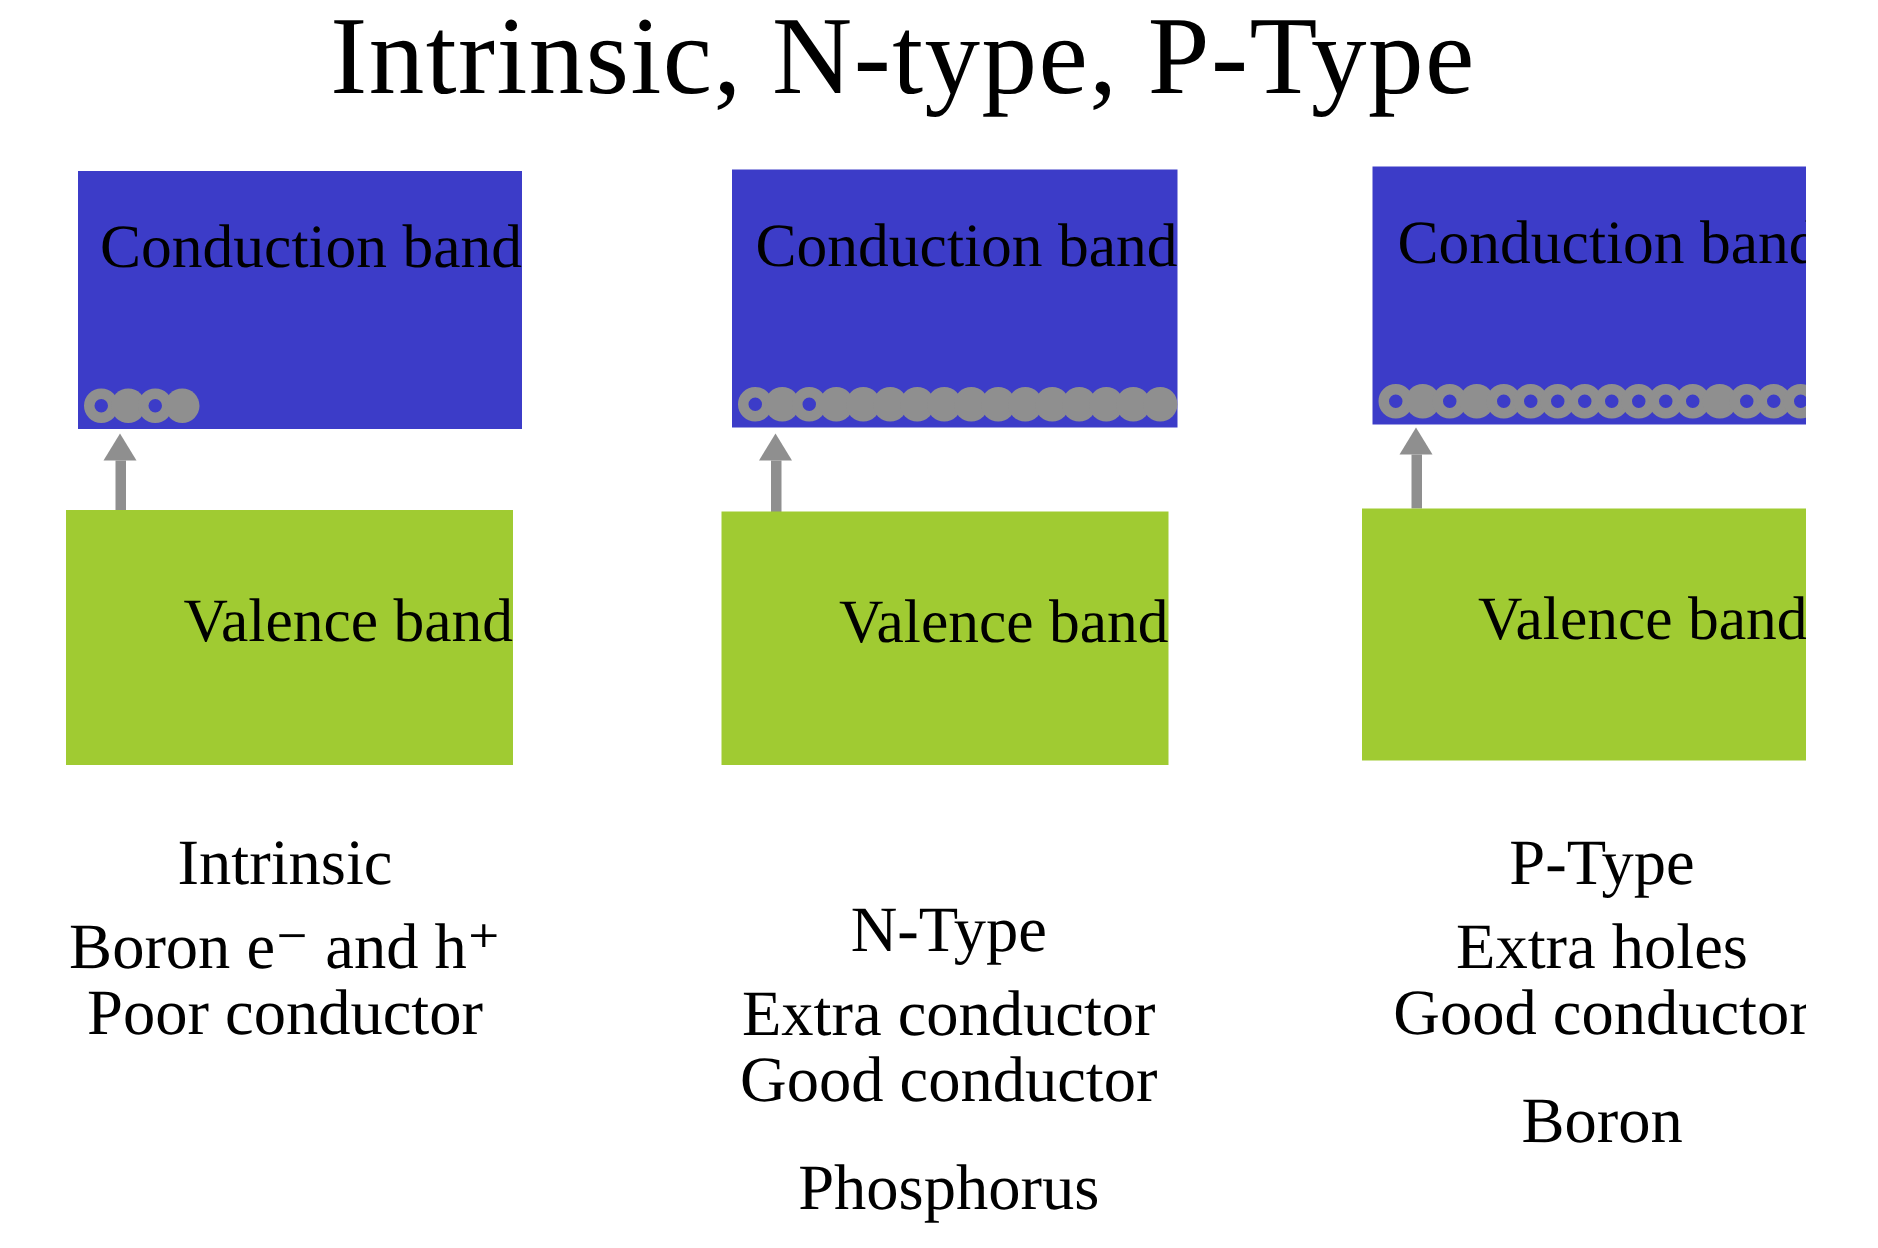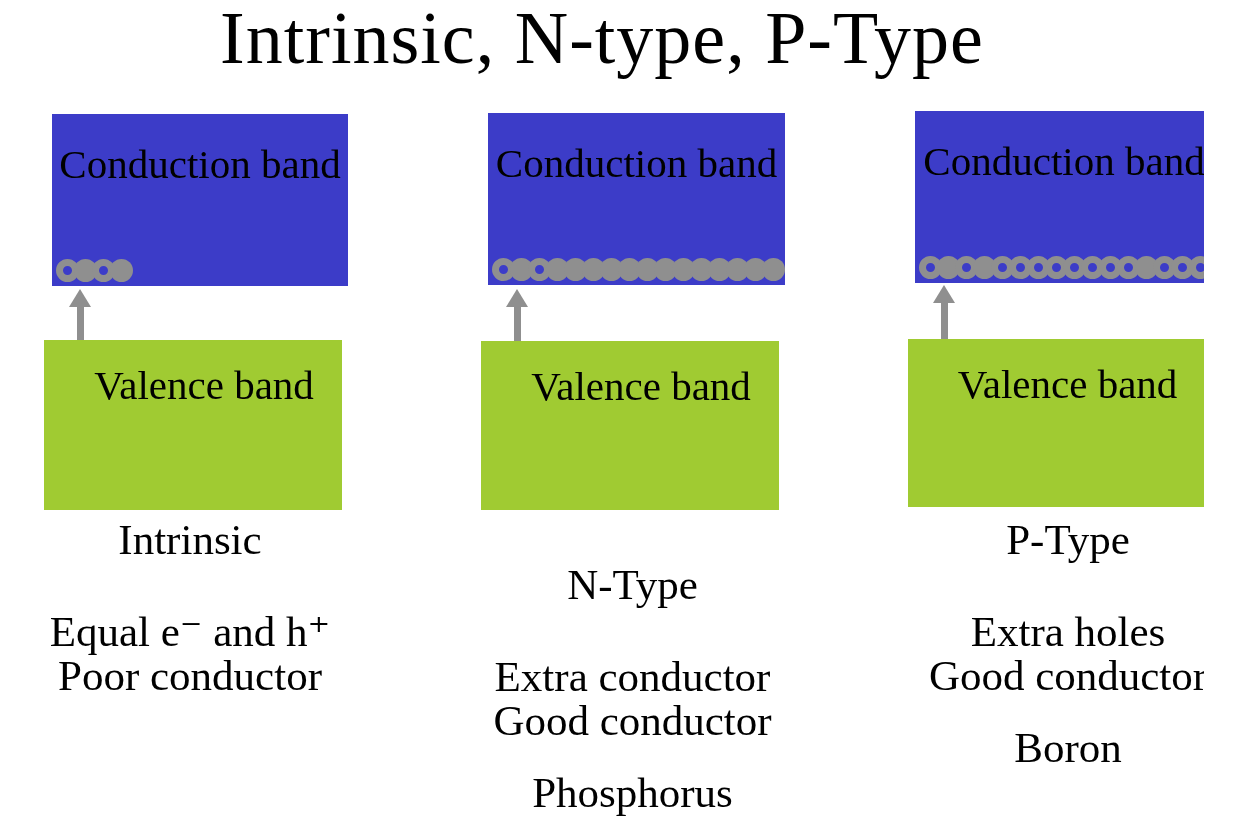--- a/index.html
+++ b/index.html
@@ -23,29 +23,29 @@
     width: 100%;
     margin: 0;
     text-align: center;
     font-size: 74px;
     font-weight: normal;
     letter-spacing: 1px;
   }
   .band {
     position: absolute;
     box-sizing: border-box;
-    text-align: center;
+    text-align: right;
     font-size: 41px;
     line-height: 1.28;
   }
   .conduction { background: var(--conduction, #3C3CC8); }
   .valence   { background: var(--valence, #A0CB32); }
   .band-label { display: block; }
   .conduction .band-label { padding-top: 24px; }
-  .valence   .band-label { padding-top: 19px; margin-left: 22px; }
+  .valence   .band-label { padding-top: 47px; margin-left: 22px; }
 
   
   .c1 { left: 52px;  top: 114px; width: 296px; height: 172px; }
   .c2 { left: 488px; top: 113px; width: 297px; height: 172px; }
   .c3 { left: 915px; top: 111px; width: 298px; height: 172px; }
   .v1 { left: 44px;  top: 340px; width: 298px; height: 170px; }
   .v2 { left: 481px; top: 341px; width: 298px; height: 169px; }
   .v3 { left: 908px; top: 339px; width: 297px; height: 168px; }
 
   
@@ -92,21 +92,21 @@
   .label-row {
     position: absolute;
     text-align: center;
     font-size: 43px;
     line-height: 1.1;
     white-space: nowrap;
   }
   .lx1 { left: 10px;  width: 360px; }
   .lx2 { left: 445px; width: 375px; margin-top: 45px; }
   .lx3 { left: 878px; width: 380px; }
-  .ry1 { top: 516px; }
+  .ry1 { top: 552px; }
   .ry2 { top: 608px; }
   .ry3 { top: 652px; }
   .ry4 { top: 724px; }
 </style>
 </head>
 <body>
 
 <div class="canvas">
 
   <h1 class="title">Intrinsic, N-type, P-Type</h1>
@@ -122,21 +122,21 @@
         </div>
     </div>
     <div class="arrow a1">
       <span class="head"></span>
       <span class="shaft"></span>
     </div>
     <div class="band valence v1">
       <span class="band-label">Valence band</span>
     </div>
     <div class="label-row lx1 ry1">Intrinsic</div>
-    <div class="label-row lx1 ry2">Equal e⁻ and h⁺</div>
+    <div class="label-row lx1 ry2">Boron e⁻ and h⁺</div>
     <div class="label-row lx1 ry3">Poor conductor</div>
   </section>
 
   <section>
     <div class="band conduction c2">
       <span class="band-label">Conduction band</span>
       <div class="dots">
           <span class="dot open"></span>
           <span class="dot filled"></span>
           <span class="dot open"></span>

